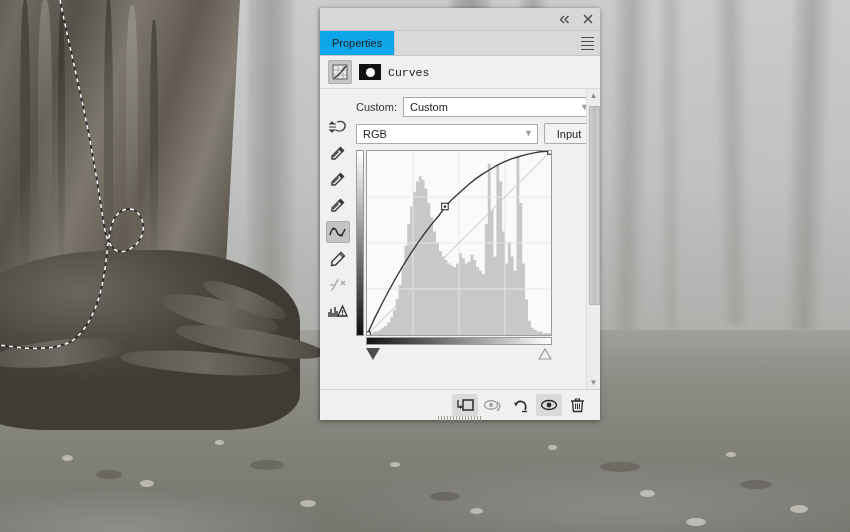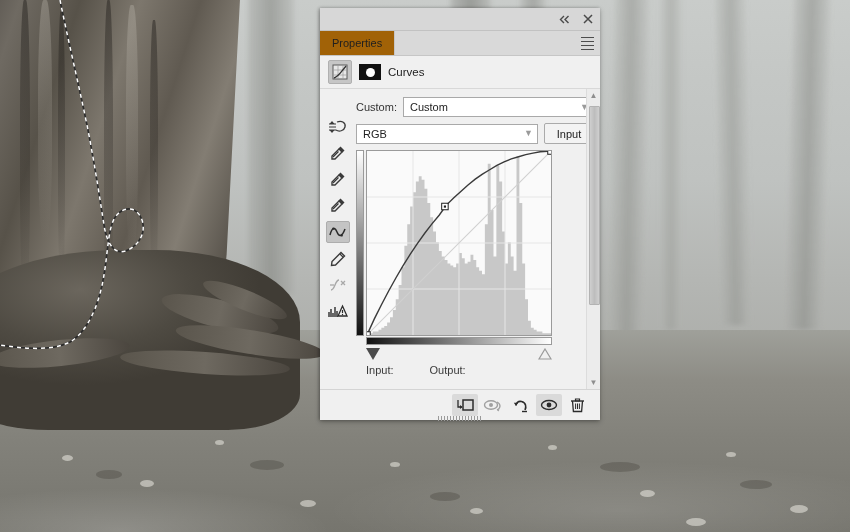--- a/index.html
+++ b/index.html
@@ -101,21 +101,21 @@
   .tb-btn svg { display: block; }
 
   
   .tabstrip {
     height: 24px; background: #d9d9d9;
     display: flex; align-items: stretch;
     border-bottom: 1px solid #c6c6c6;
     position: relative;
   }
   .tab {
-    background: #a16207;
+    background: #0ea5e9;
     padding: 0 12px;
     display: flex; align-items: center;
     font-size: 11px; color: #1f1f1f;
     border-right: 1px solid #c6c6c6;
   }
   .panelmenu {
     position: absolute; right: 5px; top: 5px;
     width: 14px; height: 13px;
     display: flex; flex-direction: column; justify-content: space-between;
     padding: 1px 0;
@@ -136,21 +136,21 @@
   .adj-icon {
     width: 22px; height: 22px; background: #c6c6c6;
     border: 1px solid #b0b0b0; border-radius: 2px;
     display: flex; align-items: center; justify-content: center;
   }
   .mask-thumb {
     width: 22px; height: 16px; background: #111;
     display: flex; align-items: center; justify-content: center;
   }
   .mask-thumb .dot { width: 9px; height: 9px; border-radius: 50%; background: #fff; }
-  .adj-title { font-size: 11.5px; color: #222; }
+  .adj-title { font-size: 11.5px; color: #222; font-family: Liberation Mono, monospace; }
 
   
   .panelbody {
     flex: 1; display: flex;
     background: #f0f0f0;
     position: relative;
     overflow: hidden;
   }
   .leftrail {
     width: 36px; padding-top: 28px;
@@ -466,24 +466,20 @@
           </div>
           <div class="hramp"></div>
           <div class="sliders">
             <div class="tri-black"></div>
             <div class="tri-white">
               <svg width="14" height="12" viewBox="0 0 14 12" style="position:absolute;left:-7px;top:-12px;">
                 <path d="M7 1 L13 11 L1 11 Z" fill="none" stroke="#9a9a9a" stroke-width="1.2"></path>
               </svg>
             </div>
           </div>
-          <div class="io-row">
-            <span>Input:</span>
-            <span>Output:</span>
-          </div>
         </div>
       </div>
 
       <div class="vscroll">
         <div class="sc-arrow">▲</div>
         <div class="sc-track">
           <div class="sc-thumb"></div>
         </div>
         <div class="sc-arrow">▼</div>
       </div>

